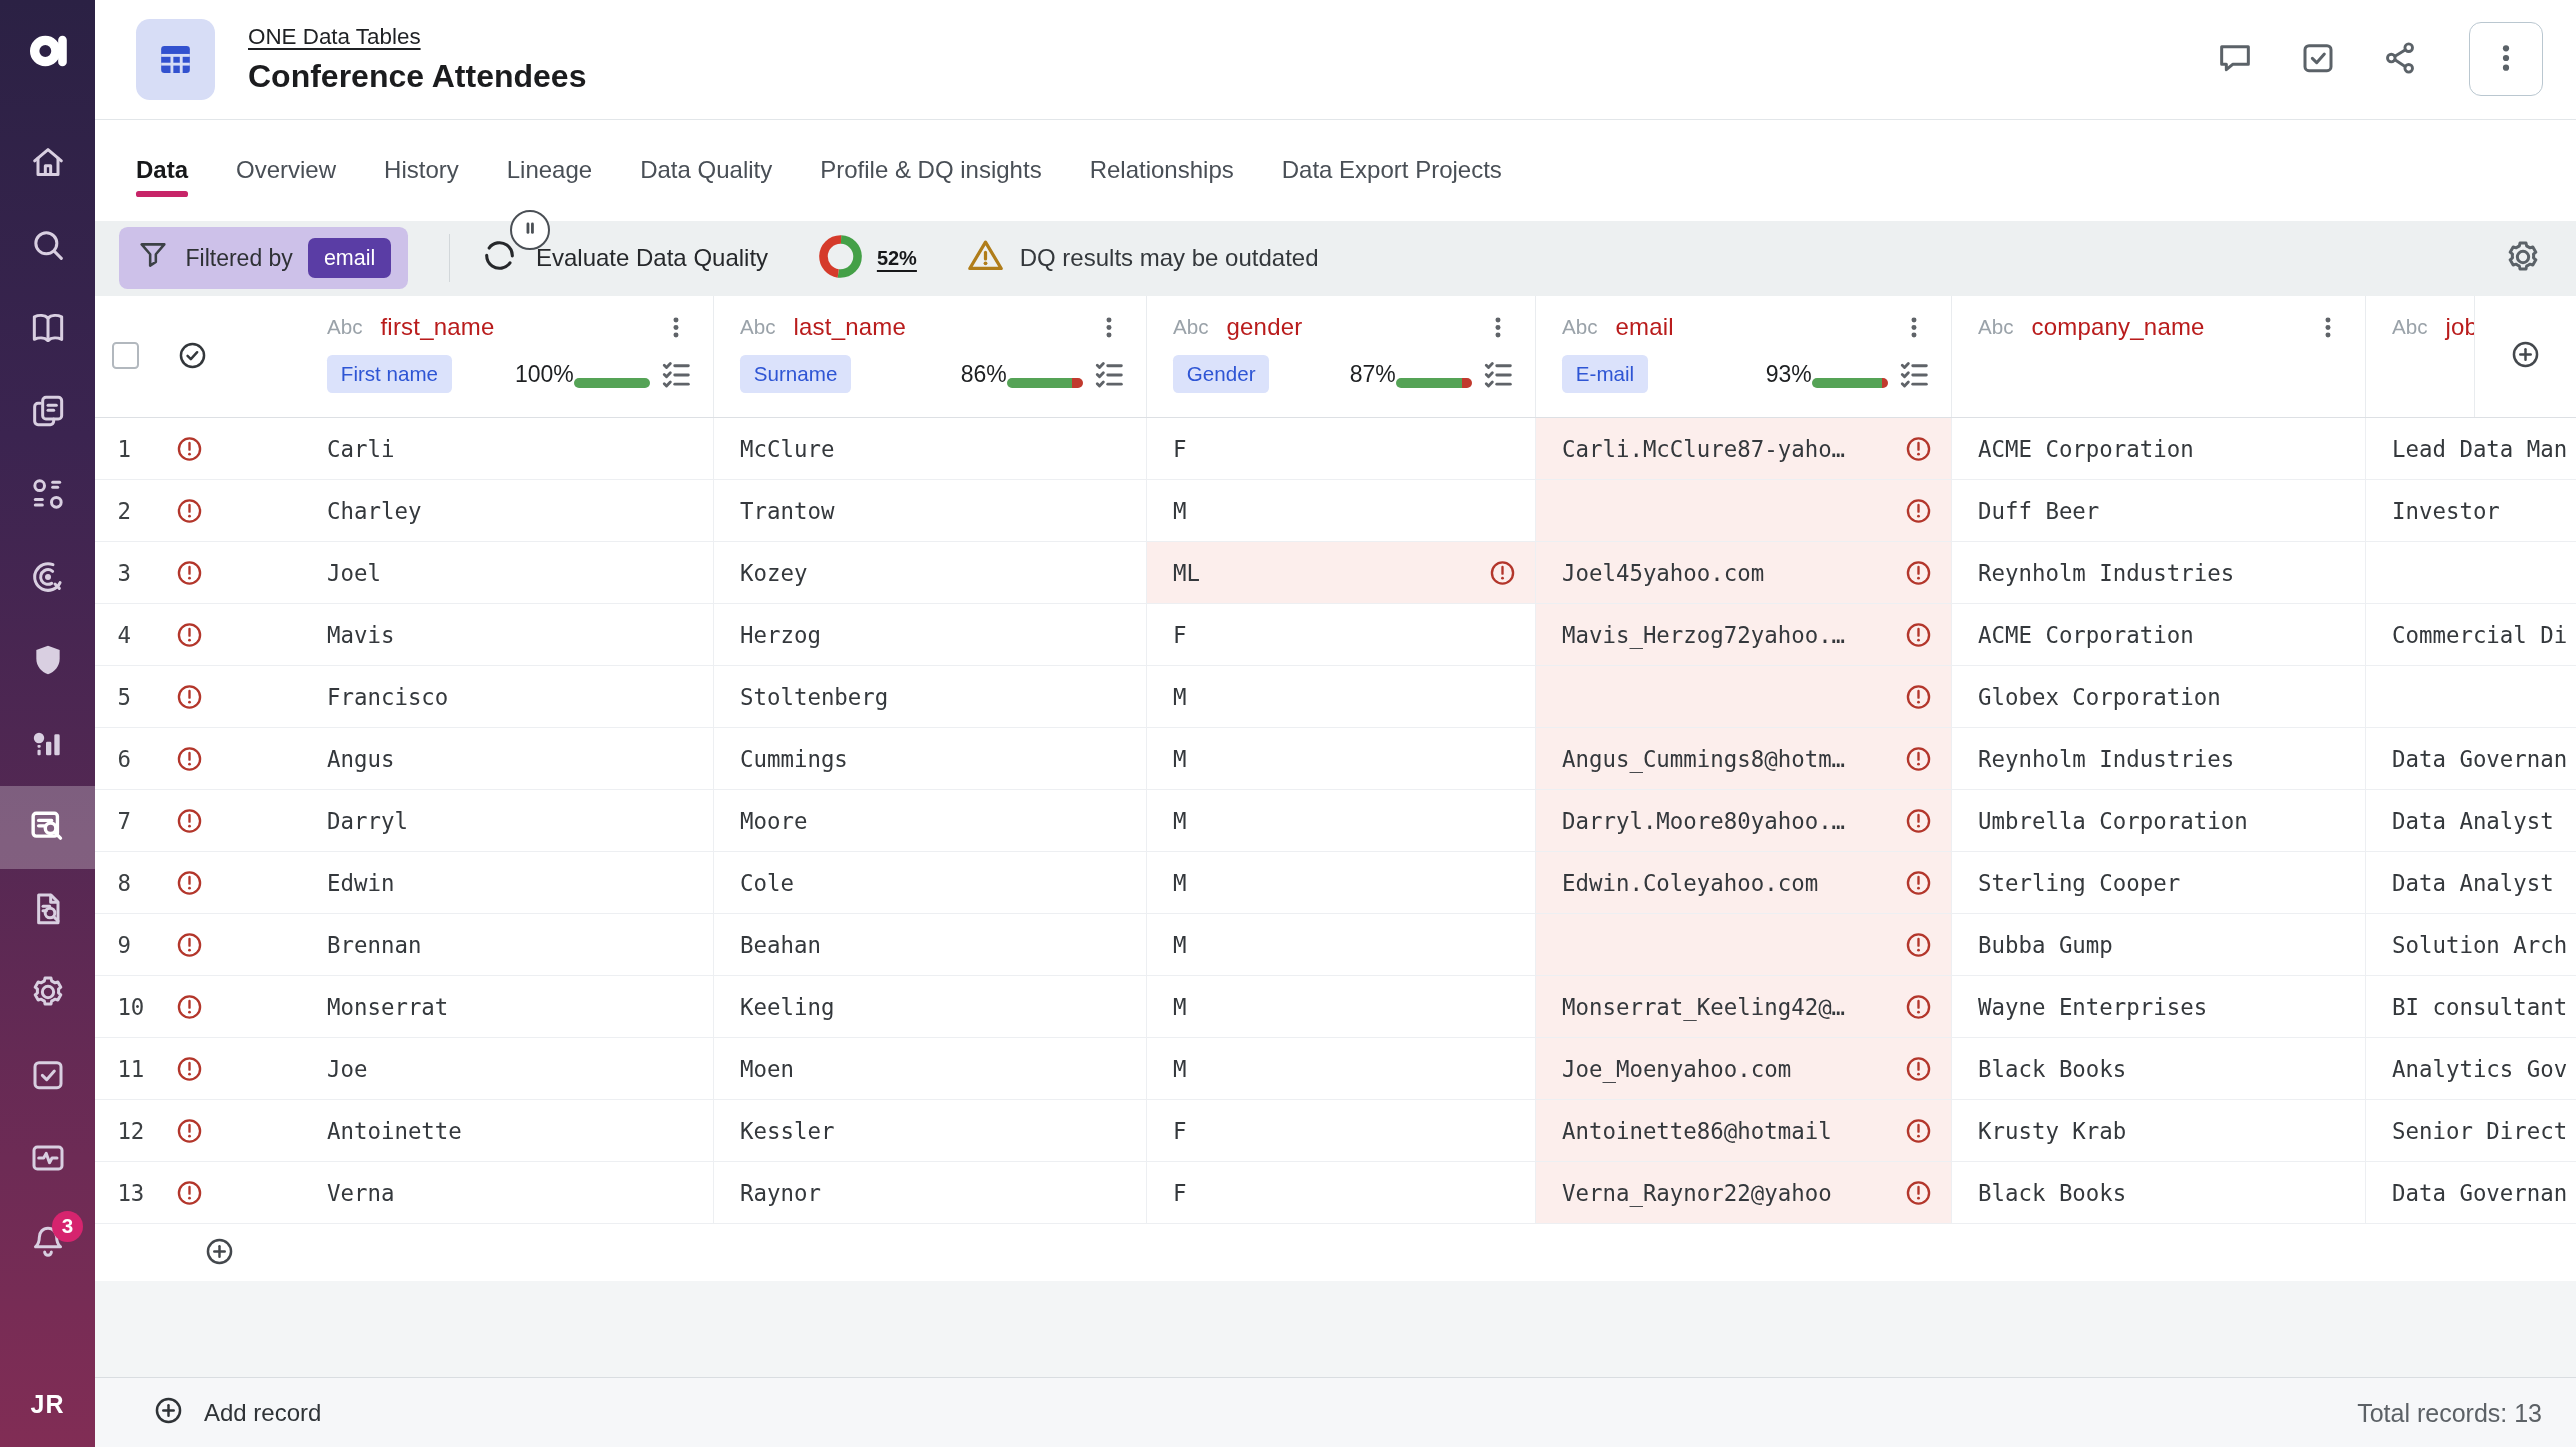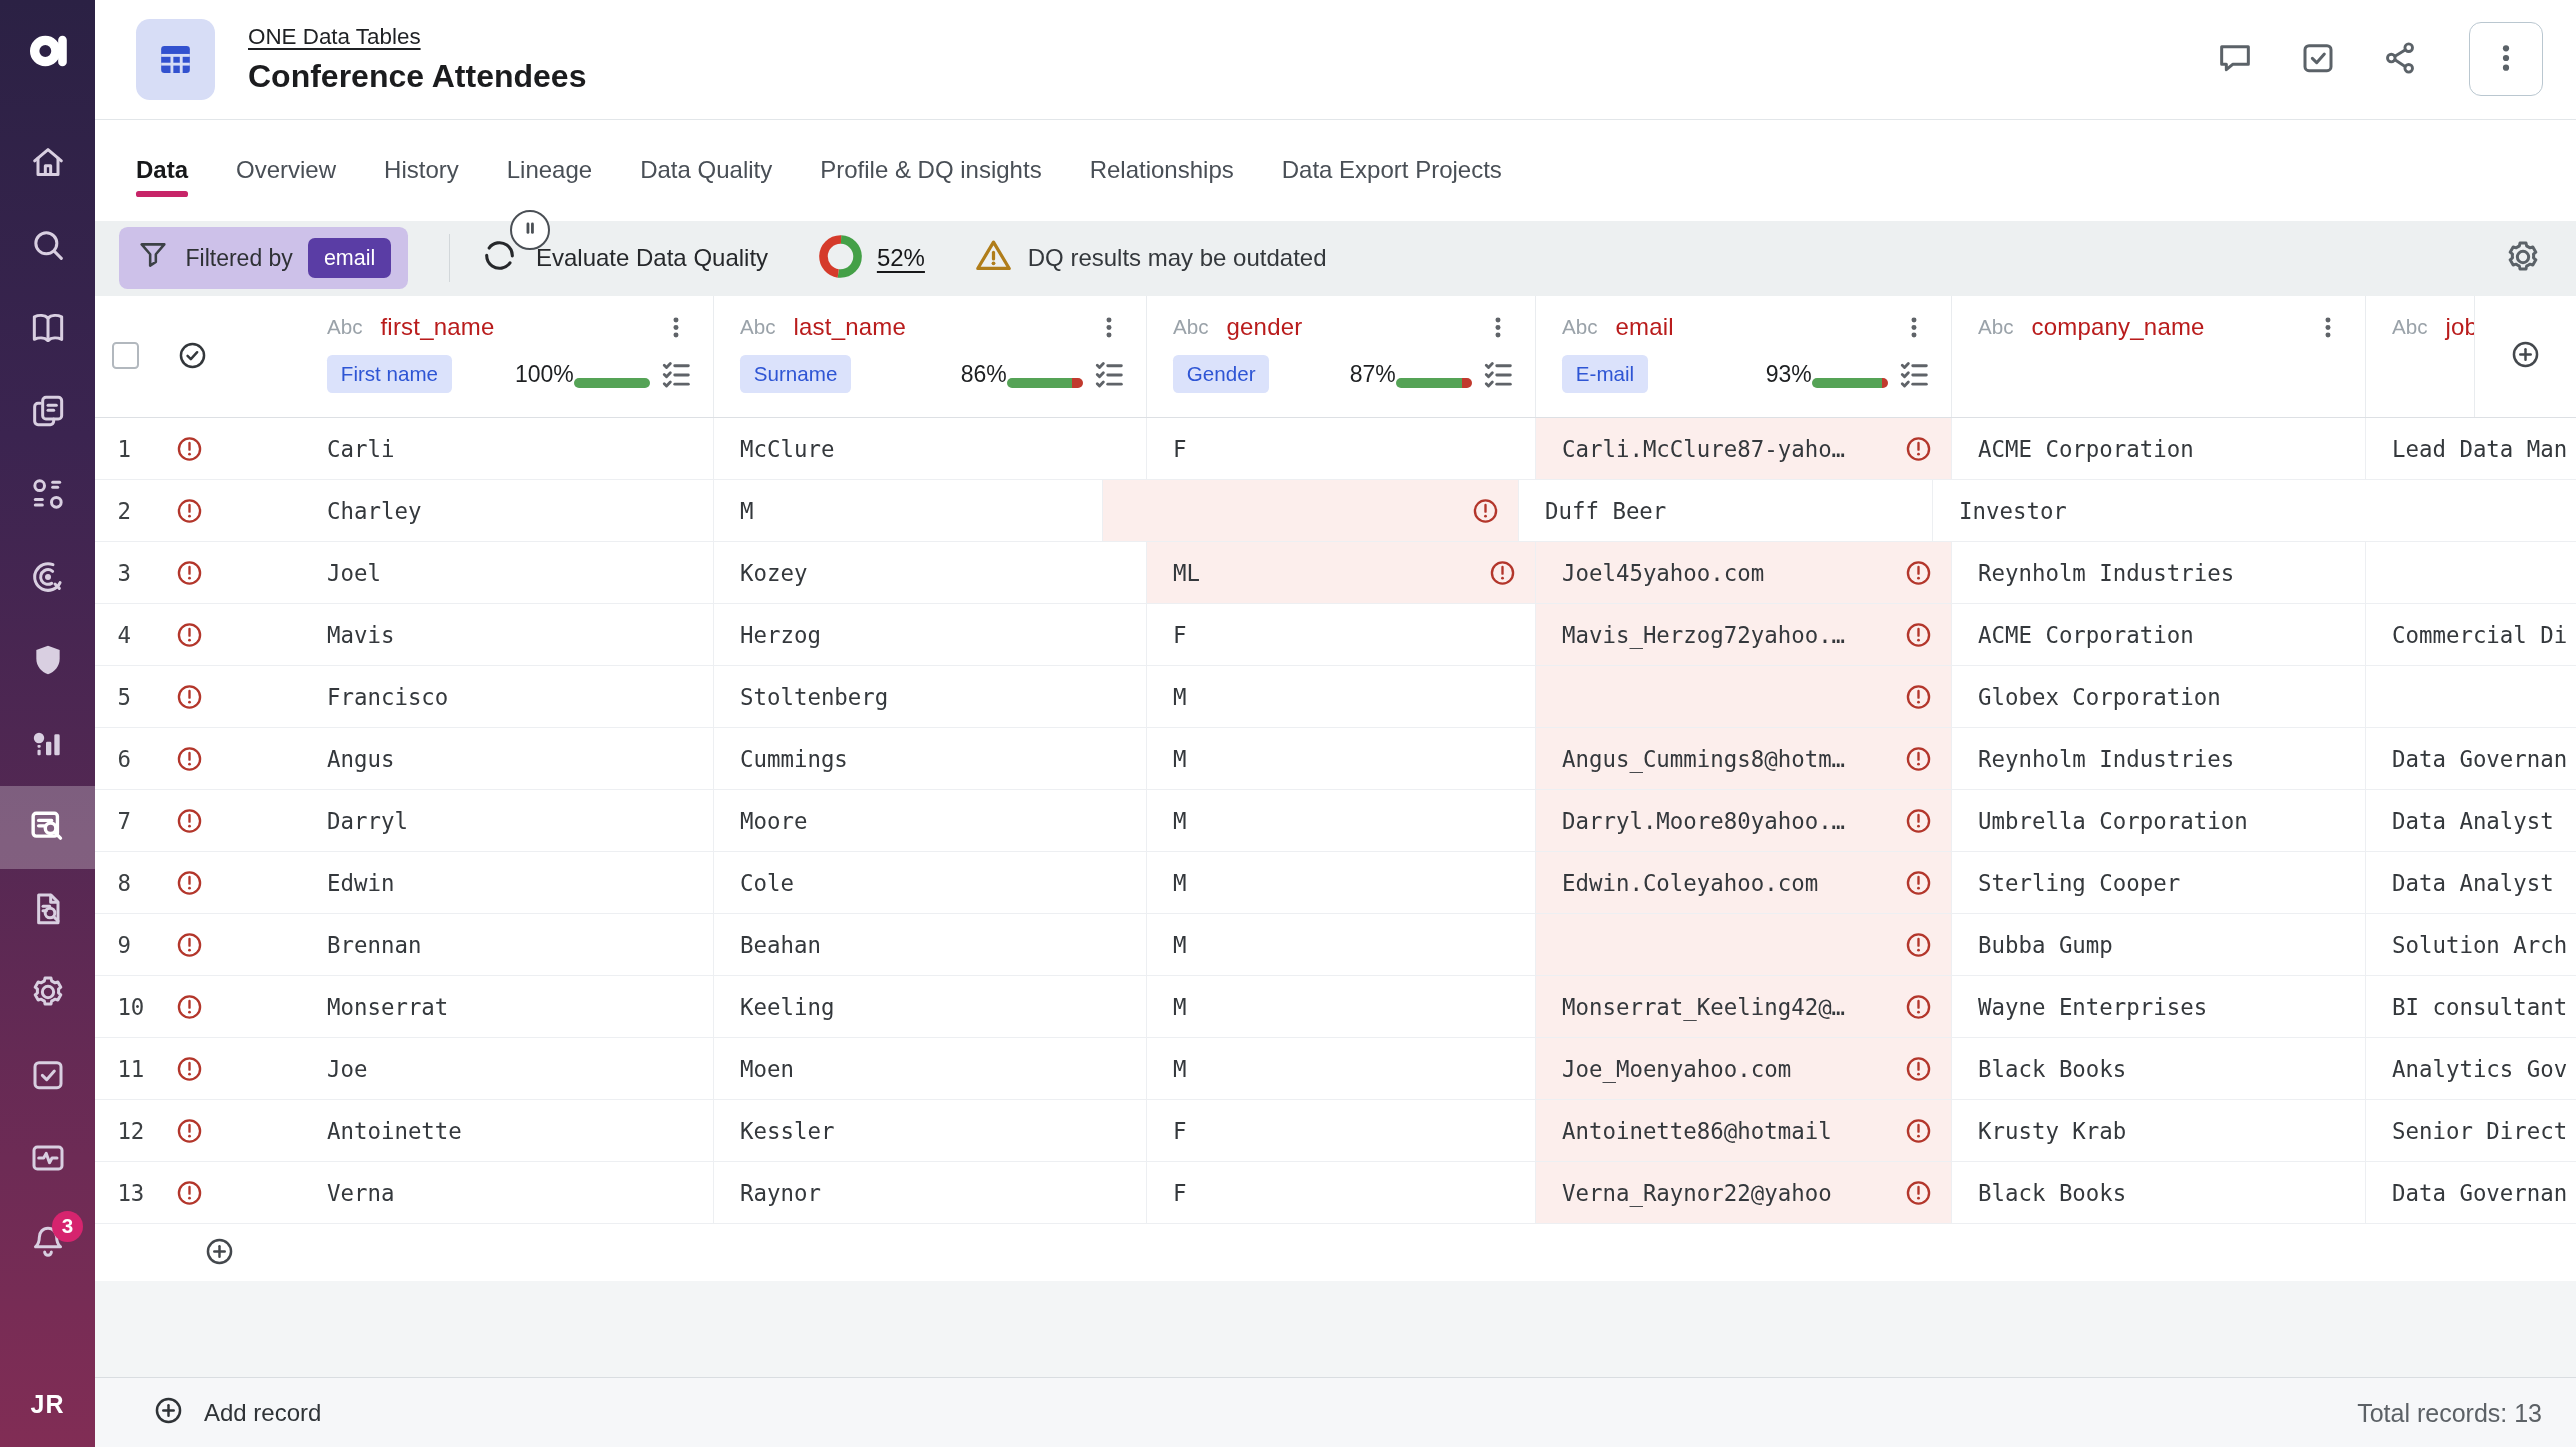--- a/index.html
+++ b/index.html
@@ -39,21 +39,21 @@
   
   .filterbar { height:75px; background:#edf0f1; display:flex; align-items:center; padding:0 33px 0 24px; position:relative; }
   .filter-chip { height:62px; background:#cdc1e9; border-radius:8.6px; display:flex; align-items:center; gap:15.5px;
     padding:0 17px; font-size:23px; color:#2e3135; cursor:pointer; }
   .filter-badge { background:#5a3da5; color:#fff; border-radius:6.9px; padding:7.7px 15.5px; font-size:21.5px; }
   .pause-float { position:absolute; left:415px; top:-11.2px; width:40px; height:40px; border-radius:50%;
     background:#fff; border:2.6px solid #4a4f55; display:flex; align-items:center; justify-content:center; color:#4a4f55; cursor:pointer; }
   .vdiv { width:1.7px; height:48px; background:#d2d7da; margin:0 29px 0 41px; }
   .evaluate { display:flex; align-items:center; gap:15.5px; background:none; border:none; font-size:24px; color:#26282b; font-family:inherit; cursor:pointer; }
   .dq-score { display:flex; align-items:center; gap:13.8px; margin-left:50px; }
-  .score { font-size:24px; font-weight:400; color:#17181a; text-decoration:underline; text-underline-offset:5.2px; cursor:pointer; }
+  .score { font-size:20px; font-weight:700; color:#17181a; text-decoration:underline; text-underline-offset:5.2px; cursor:pointer; }
   .dq-warning { display:flex; align-items:center; gap:13.8px; margin-left:48px; font-size:24px; color:#34383c; }
   .gear-btn { margin-left:auto; background:none; border:none; color:#5b6268; display:flex; cursor:pointer; }
 
   
   .ghead { height:123px; display:flex; background:#fff; border-bottom:1.7px solid #dde0e4; position:relative; }
   .gutter-head, .gutter { width:206px; flex-shrink:0; position:relative; }
   .cb { position:absolute; left:17px; top:46px; width:27px; height:27px; border:2.6px solid #b2b8be; border-radius:4.3px; background:#fff; cursor:pointer; }
   .allcheck { position:absolute; left:81px; top:43px; color:#33373b; cursor:pointer; }
   .hcell { border-left:1.7px solid #e9ecef; padding:17px 19px 0 26px; display:flex; flex-direction:column; flex-shrink:0; overflow:hidden; cursor:pointer; }
   .hcell.nol { border-left:none; }
@@ -530,20 +530,23 @@
               <svg width="27" height="27" viewBox="0 0 24 24" fill="none" stroke="#b3362b" stroke-width="2.1" stroke-linecap="round">
                 <circle cx="12" cy="12" r="9.4"></circle>
                 <path d="M12 6.6v6"></path>
                 <circle cx="12" cy="16.6" r="1.25" fill="#b3362b" stroke="none"></circle>
               </svg>
             </span>
           </div>
           <div class="cell c0 nol">
             <span>Charley</span>
           </div>
+          <div class="cell c1">
+            <span>Trantow</span>
+          </div>
           <div class="cell c2">
             <span>M</span>
           </div>
           <div class="cell c3 errbg">
             <span></span>
             <span class="cellerr">
               <svg width="27" height="27" viewBox="0 0 24 24" fill="none" stroke="#b3362b" stroke-width="2.1" stroke-linecap="round">
                 <circle cx="12" cy="12" r="9.4"></circle>
                 <path d="M12 6.6v6"></path>
                 <circle cx="12" cy="16.6" r="1.25" fill="#b3362b" stroke="none"></circle>

